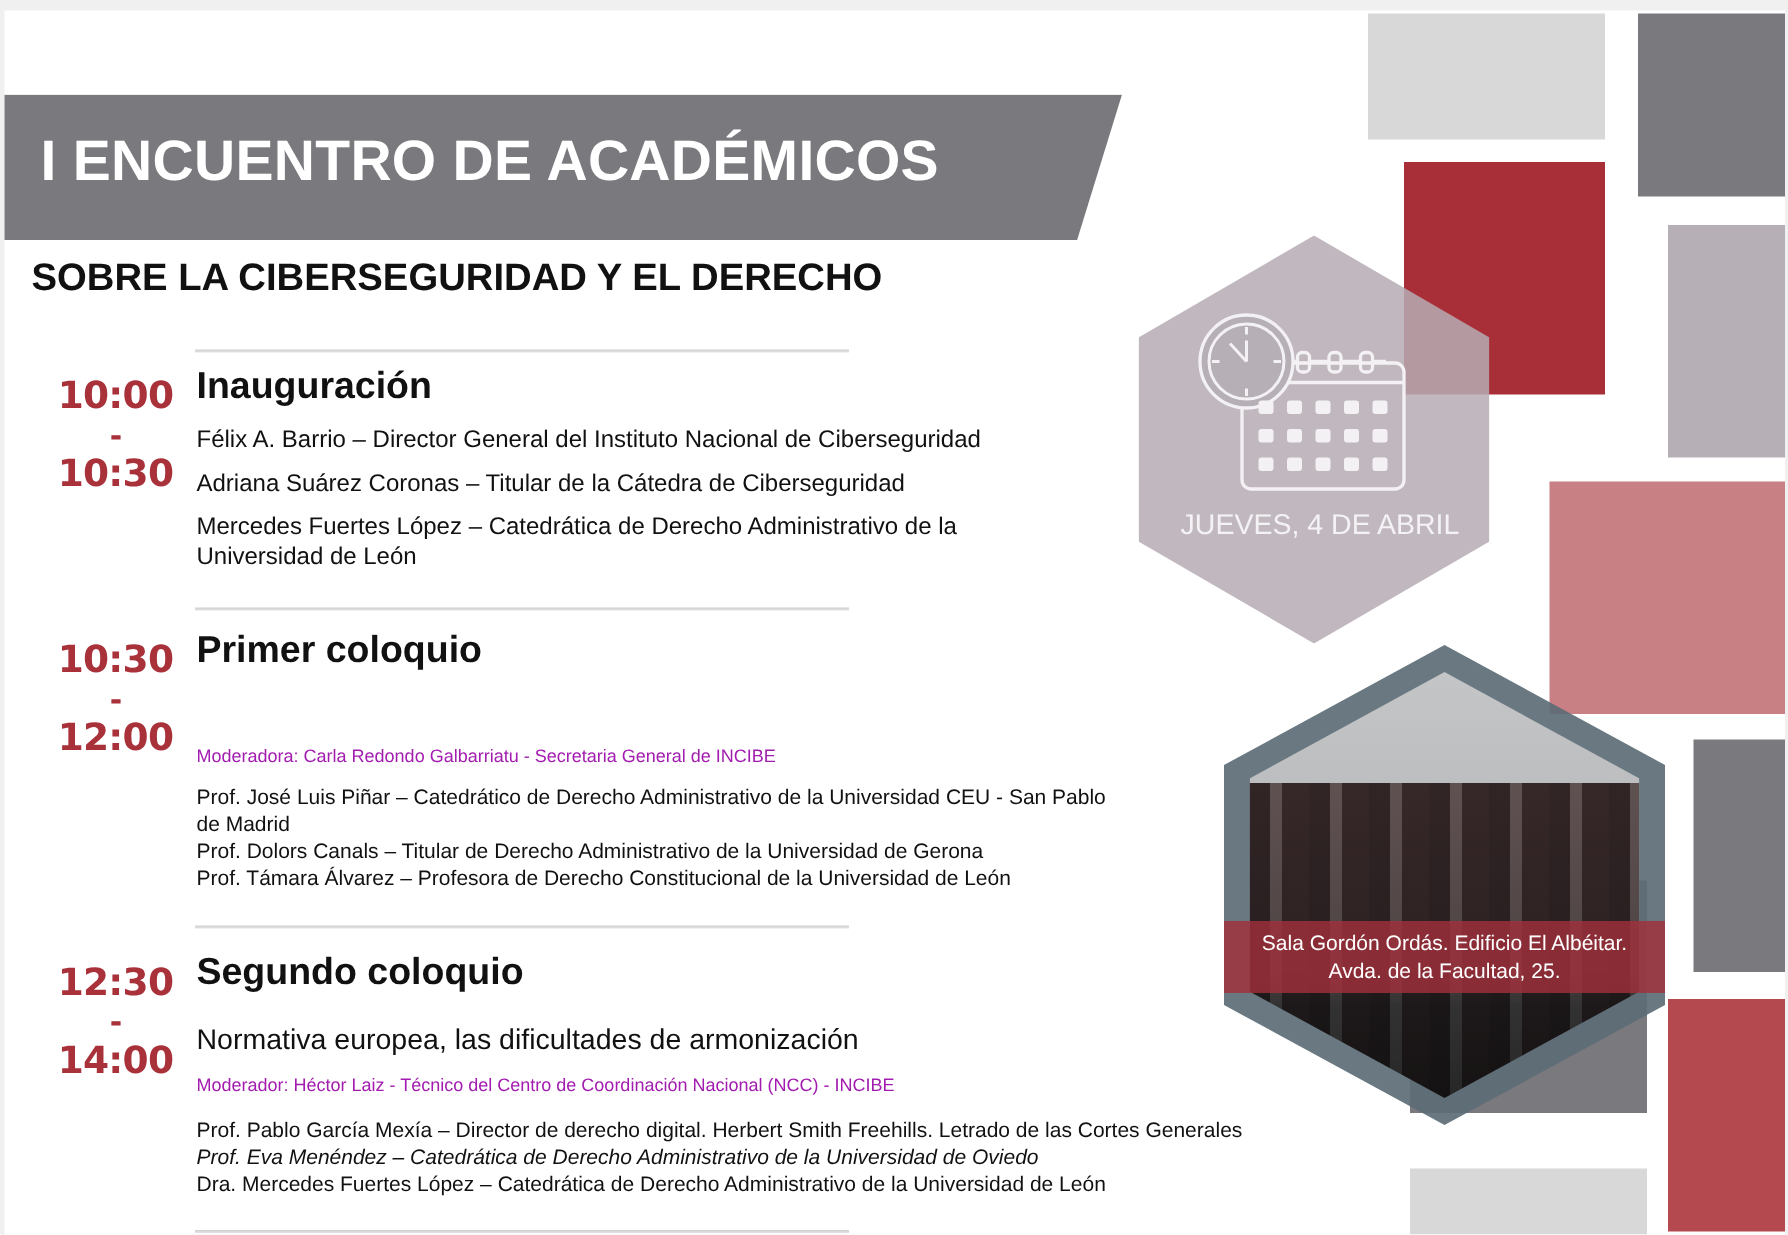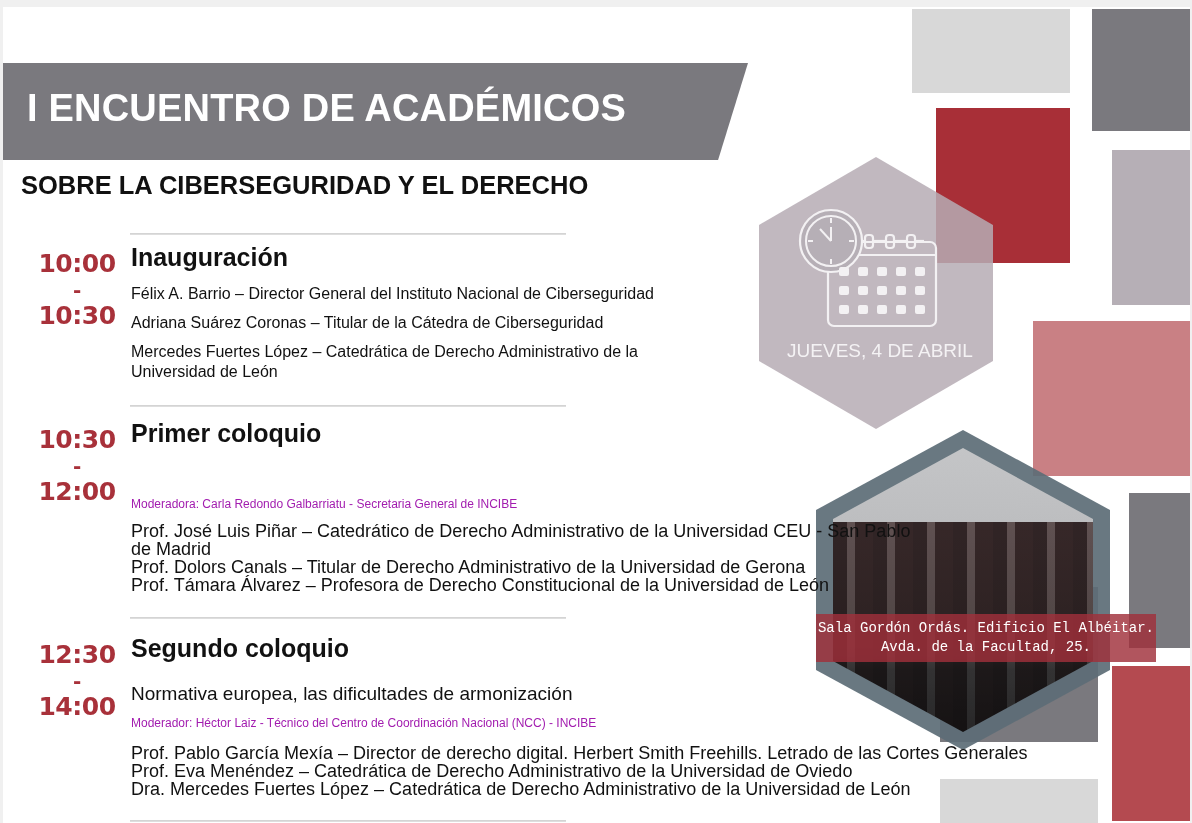--- a/index.html
+++ b/index.html
@@ -41,36 +41,36 @@
     .time .dash { display: block; line-height: 24px; font-size: 20px; }
     .section-title {
       position: absolute; left: 128px; color: #111; font-weight: bold; font-size: 25px;
       white-space: nowrap;
     }
     .line {
       position: absolute; left: 128px; color: #111; font-size: 16px; white-space: nowrap;
     }
     .topic { font-size: 19px; }
     .mod { color: #a21caf; font-size: 12px; text-align: center; }
-    .small { font-size: 18px; line-height: 18px; }
+    .small { font-size: 14px; line-height: 18px; }
     
     .rect { position: absolute; }
     .hex {
       position: absolute;
       clip-path: polygon(50% 0, 100% 25%, 100% 75%, 50% 100%, 0 75%, 0 25%);
     }
     .date-text {
       position: absolute; left: 760px; top: 333px; width: 234px; text-align: center;
       color: #f4f2f4; font-size: 19px; white-space: nowrap;
     }
     .caption {
-      position: absolute; left: 813px; top: 607px; width: 340px; height: 48px;
+      position: absolute; left: 813px; top: 607px; width: 294px; height: 48px;
       background: rgba(160, 48, 58, 0.82);
       color: #ffffff; font-size: 14px; text-align: center; line-height: 19px;
-      padding-top: 5px; box-sizing: border-box; font-family: Liberation Mono, monospace;
+      padding-top: 5px; box-sizing: border-box;
     }
   </style>
 </head>
 <body>
 
 <div class="page">
 
   <div class="rect" style="left:909px;top:2px;width:158px;height:84px;background:#d8d8d8;"></div>
   <div class="rect" style="left:1089px;top:2px;width:98px;height:122px;background:#7a797e;"></div>
   <div class="rect" style="left:933px;top:101px;width:134px;height:155px;background:#a82f37;"></div>
@@ -172,17 +172,17 @@
   <div class="divider" style="top:610px;"></div>
   <div class="time" style="top:634px;">
     <span>12:30</span>
     <span class="dash">-</span>
     <span>14:00</span>
   </div>
   <div class="section-title" style="top:627px;">Segundo coloquio</div>
   <div class="line topic" style="top:676px;">Normativa europea, las dificultades de armonización</div>
   <div class="line mod" style="top:709px;">Moderador: Héctor Laiz - Técnico del Centro de Coordinación Nacional (NCC) - INCIBE</div>
   <div class="line small" style="top:737px;">Prof. Pablo García Mexía – Director de derecho digital. Herbert Smith Freehills. Letrado de las Cortes Generales</div>
-  <div class="line small" style="top:755px;">Prof. Eva Menéndez – Catedrática de Derecho Administrativo de la Universidad de Oviedo</div>
+  <div class="line small" style="top:755px;font-style:italic;">Prof. Eva Menéndez – Catedrática de Derecho Administrativo de la Universidad de Oviedo</div>
   <div class="line small" style="top:773px;">Dra. Mercedes Fuertes López – Catedrática de Derecho Administrativo de la Universidad de León</div>
 
   <div class="divider" style="top:813px;"></div>
 </div>
 
 </body></html>

